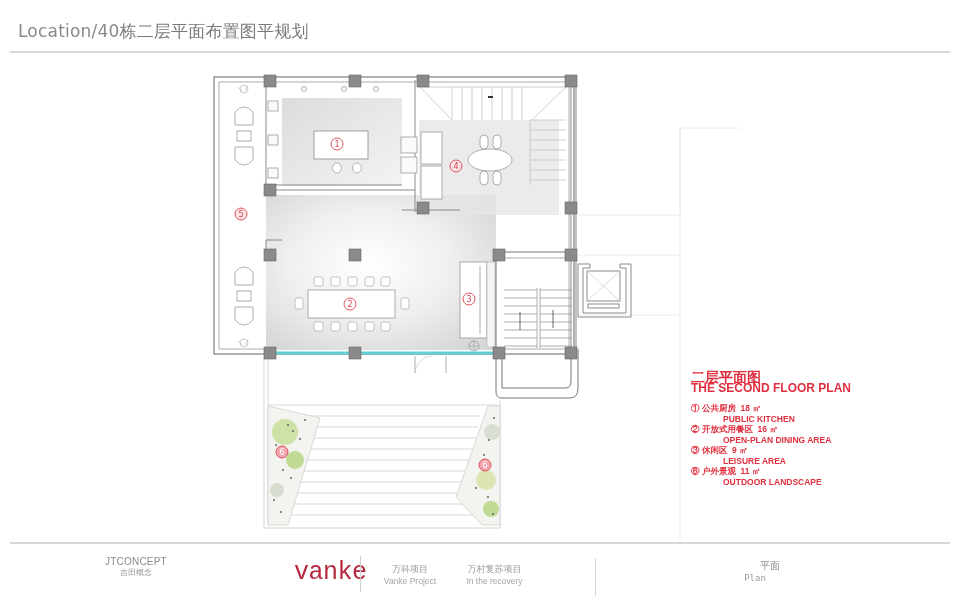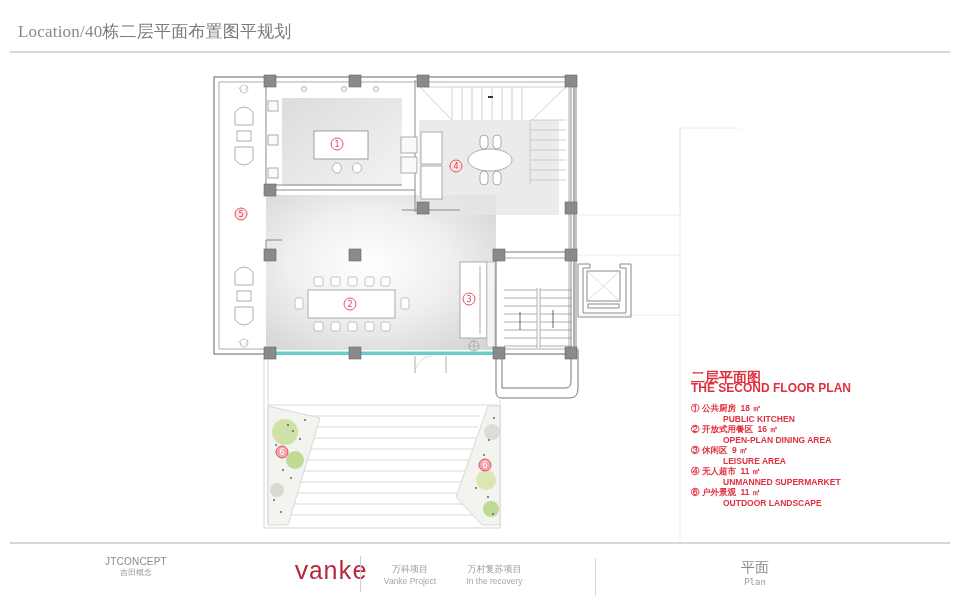--- a/index.html
+++ b/index.html
@@ -1,18 +1,18 @@
 <!DOCTYPE html>
 <html><head>
 <meta charset="utf-8">
 <style>
   html, body { margin:0; padding:0; }
   body { width:960px; height:600px; background:#ffffff; position:relative; overflow:hidden;
          font-family:"DejaVu Sans", sans-serif; }
-  .abs { position:absolute;font-family:Liberation Serif, serif; }
+  .abs { position:absolute; }
   #title { left:18px; top:20px; font-size:17px; color:#8a8a8a; letter-spacing:0.2px; white-space:nowrap; }
   #title .cn { color:#7a7a7a; }
   .hline { position:absolute; height:2px; background:#d8d8d8; }
   #plan { position:absolute; left:0; top:0; }
   .num { fill:#d9434f; font-size:11px; font-family:"DejaVu Sans", sans-serif; text-anchor:middle; dominant-baseline:central; }
   #legend { left:691px; top:372px; color:#e0303f; font-family:"Liberation Sans", sans-serif; }
   #legend .hcn { font-size:14px; font-weight:bold; line-height:11px; }
   #legend .hen { font-size:12px; font-weight:bold; line-height:11px; margin-bottom:9px; }
   #legend .item-cn { font-size:8.5px; line-height:10.5px; font-weight:bold; }
   #legend .item-en { font-size:8.5px; line-height:10.5px; font-weight:bold; padding-left:8px;margin-left:24px; }
@@ -21,21 +21,21 @@
   #jt .a { font-size:10px; color:#8a8a8a; letter-spacing:0.2px; }
   #jt .b { font-size:8px; color:#9a9a9a; }
   #vanke { left:294px; top:558px; font-size:25px; color:#b5283d; font-family:Liberation Mono, monospace; letter-spacing:-0.5px; }
   #vsep { left:360px; top:556px; width:1px; height:36px; background:#cfcfcf; }
   #vp { left:375px; top:563px; width:70px; }
   #vp .a, #rec .a { font-size:9px; color:#9a9a9a; }
   #vp .b, #rec .b { font-size:8.5px; color:#a5a5a5; }
   #rec { left:457px; top:563px; width:75px; }
   #psep { left:595px; top:558px; width:1px; height:38px; background:#d5d5d5; }
   #plan-label { left:730px; top:559px; width:50px; }
-  #plan-label .a { font-size:14px; color:#8a8a8a; }
+  #plan-label .a { font-size:10px; color:#8a8a8a;text-align:right; }
   #plan-label .b { font-size:9px; color:#9a9a9a; font-family:"DejaVu Sans Mono", monospace; }
 </style>
 </head>
 <body>
 
 <div id="title" class="abs"><span>Location/40</span><span class="cn">栋二层平面布置图平规划</span></div>
 <div class="hline" style="left:10px; top:51px; width:940px;"></div>
 
 <svg id="plan" width="960" height="540" viewBox="0 0 960 540">
   <defs>
@@ -299,24 +299,20 @@
   </div>
   <div>
     <div class="item-cn"><span>②</span> <span>开放式用餐区</span>&nbsp;&nbsp;<span>16 ㎡</span></div>
     <div class="item-en">OPEN-PLAN DINING AREA</div>
   </div>
   <div>
     <div class="item-cn"><span>③</span> <span>休闲区</span>&nbsp;&nbsp;<span>9 ㎡</span></div>
     <div class="item-en">LEISURE AREA</div>
   </div>
   <div>
-    <div class="item-cn"><span>④</span> <span>无人超市</span>&nbsp;&nbsp;<span>11 ㎡</span></div>
-    <div class="item-en">UNMANNED SUPERMARKET</div>
-  </div>
-  <div>
     <div class="item-cn"><span>⑥</span> <span>户外景观</span>&nbsp;&nbsp;<span>11 ㎡</span></div>
     <div class="item-en">OUTDOOR LANDSCAPE</div>
   </div>
 </div>
 
 <div class="hline" style="left:10px; top:542px; width:940px;"></div>
 
 <div id="jt" class="foot">
   <div class="a">JTCONCEPT</div>
   <div class="b">吉田概念</div>

